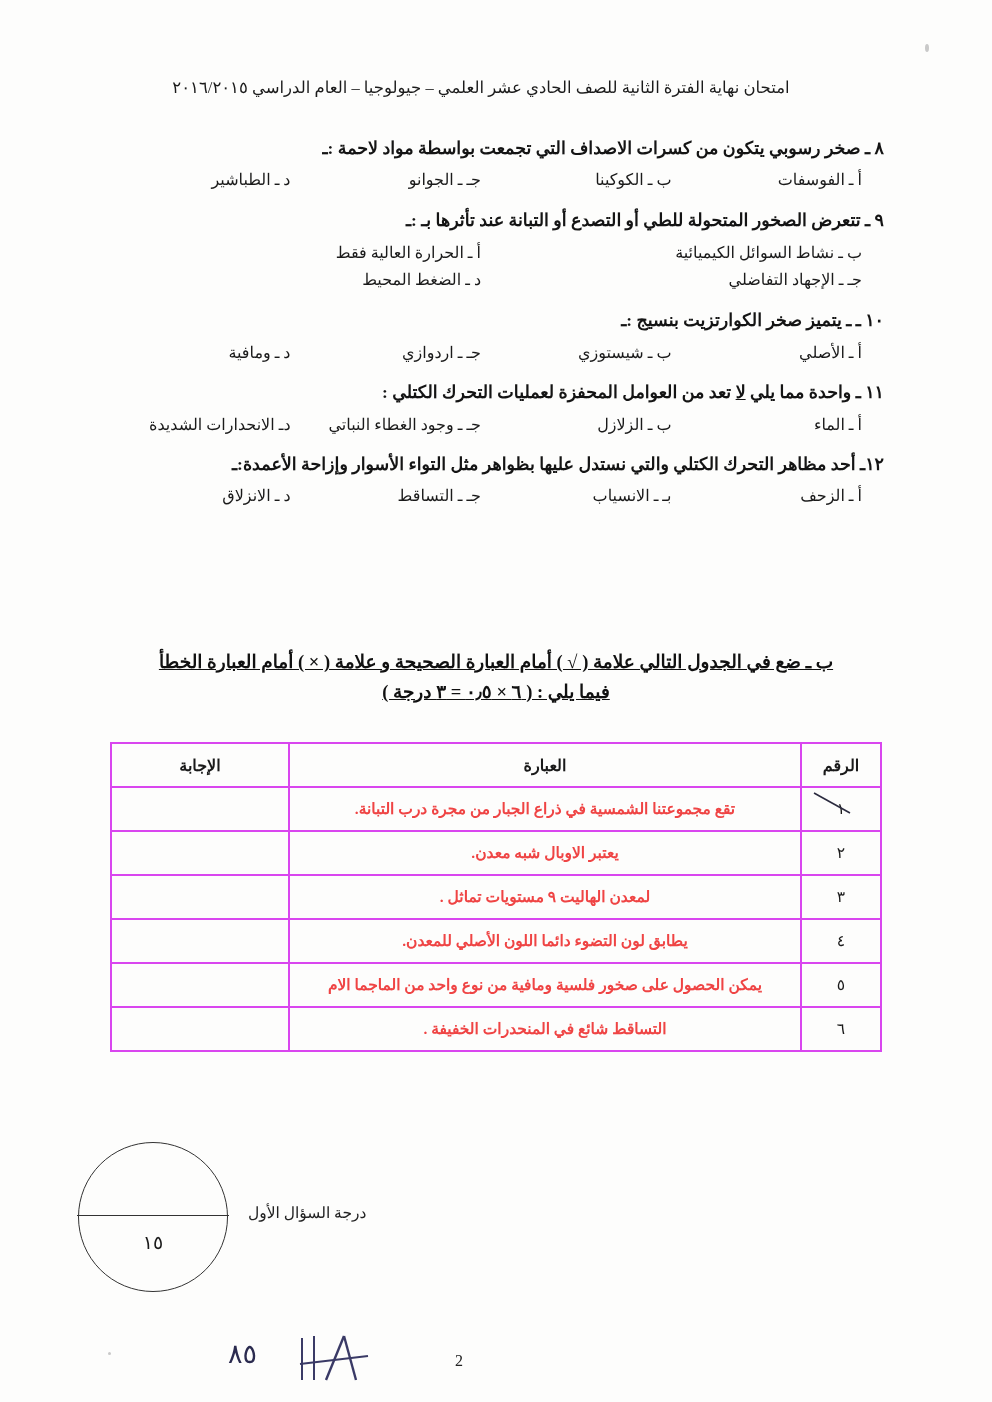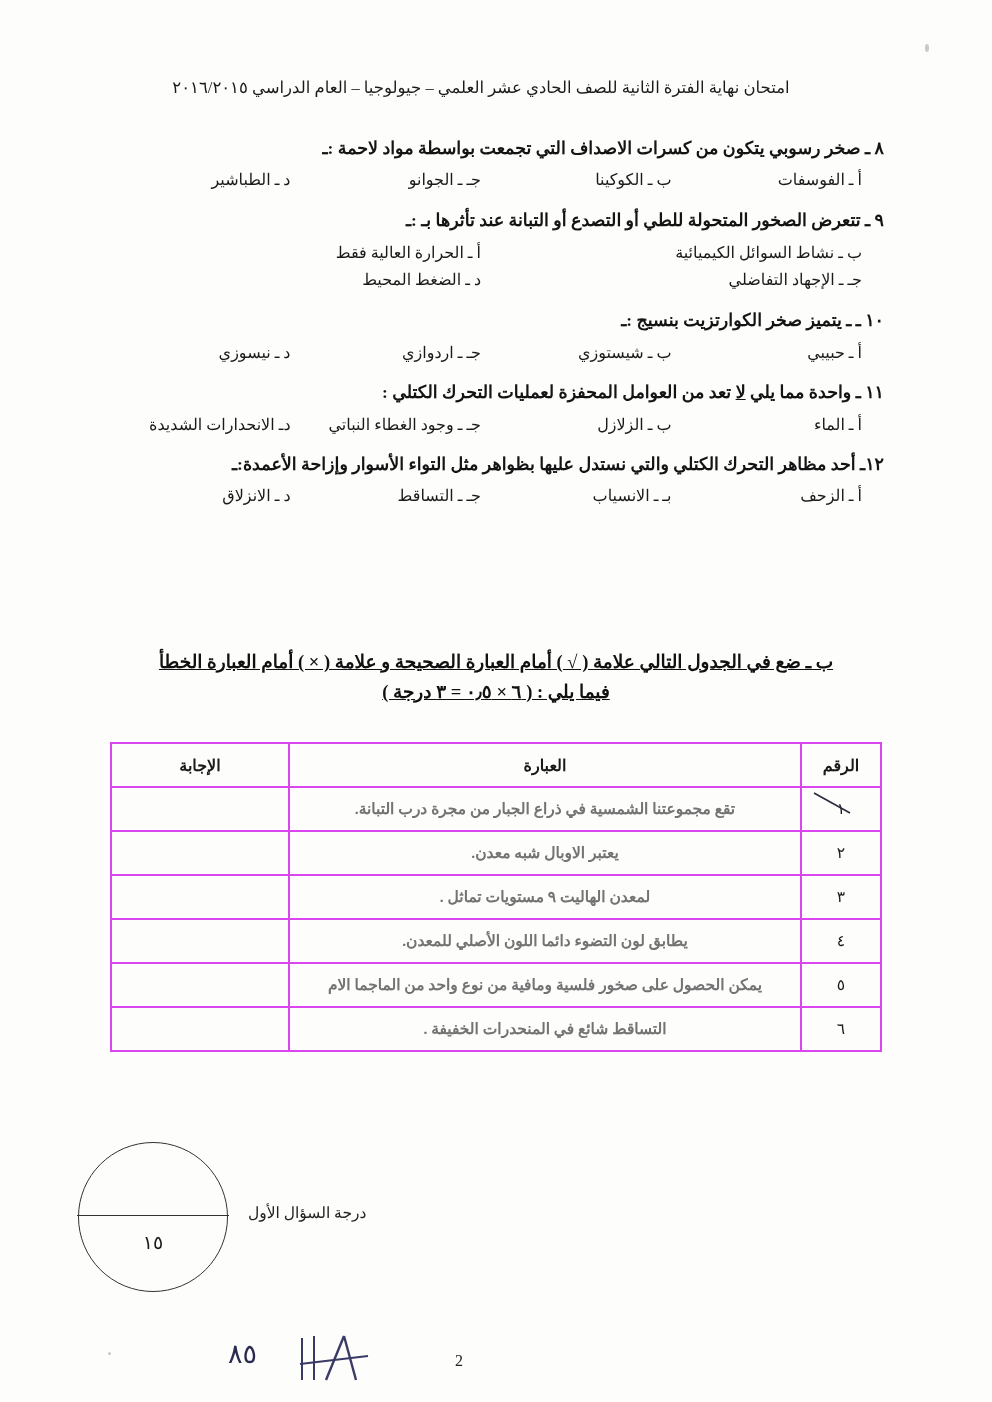--- a/index.html
+++ b/index.html
@@ -126,21 +126,21 @@
     font-weight: bold;
     text-align: center;
     font-size: 16px;
   }
   .col-num { width: 62px; text-align: center; }
   .col-stmt { text-align: center; }
   .col-ans { width: 160px; }
   .tf-table td.col-stmt {
     text-align: center;
     font-weight: bold;
-    color: #737373;
+    color: #ef4444;
   }
   .tf-table td.col-num {
     text-align: center;
     position: relative;
   }
   
   .slash {
     position: absolute;
     left: 8px;
     top: 2px;
@@ -251,24 +251,24 @@
         </div>
       </div>
     </div>
 
     <div class="q">
       <div class="q-stem">
         <span class="num">١٠ ـ</span>
         <span>ـ يتميز صخر الكوارتزيت بنسيج  :ـ</span>
       </div>
       <div class="opts row4">
-        <div class="opt">أ ـ حبيبي</div>
+        <div class="opt">أ ـ الأصلي</div>
         <div class="opt">ب ـ شيستوزي</div>
         <div class="opt">جـ ـ اردوازي</div>
-        <div class="opt">د ـ نيسوزي</div>
+        <div class="opt">د ـ ومافية</div>
       </div>
     </div>
 
     <div class="q">
       <div class="q-stem">
         <span class="num">١١ ـ</span>
         <span>واحدة مما يلي <span class="underline-word">لا</span> تعد من العوامل المحفزة لعمليات التحرك الكتلي :</span>
       </div>
       <div class="opts row4">
         <div class="opt">أ ـ الماء</div>

